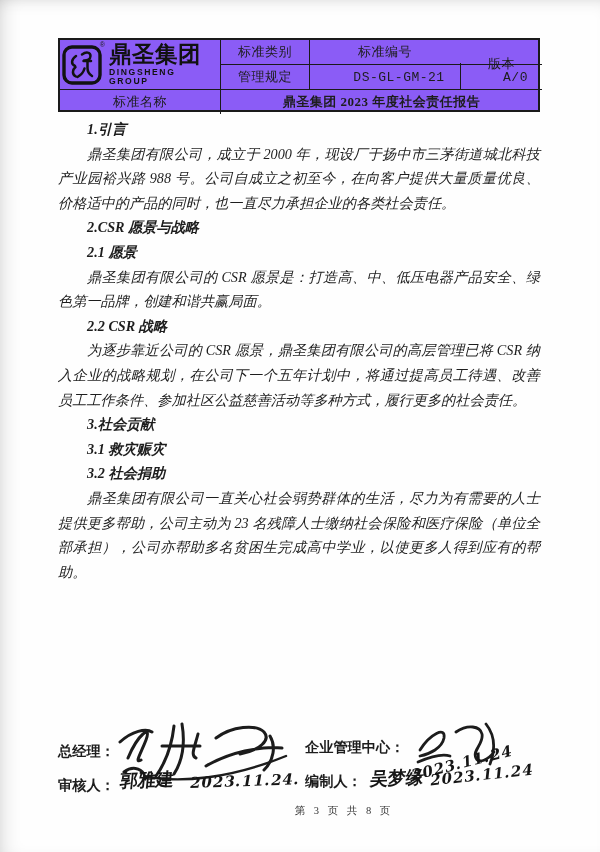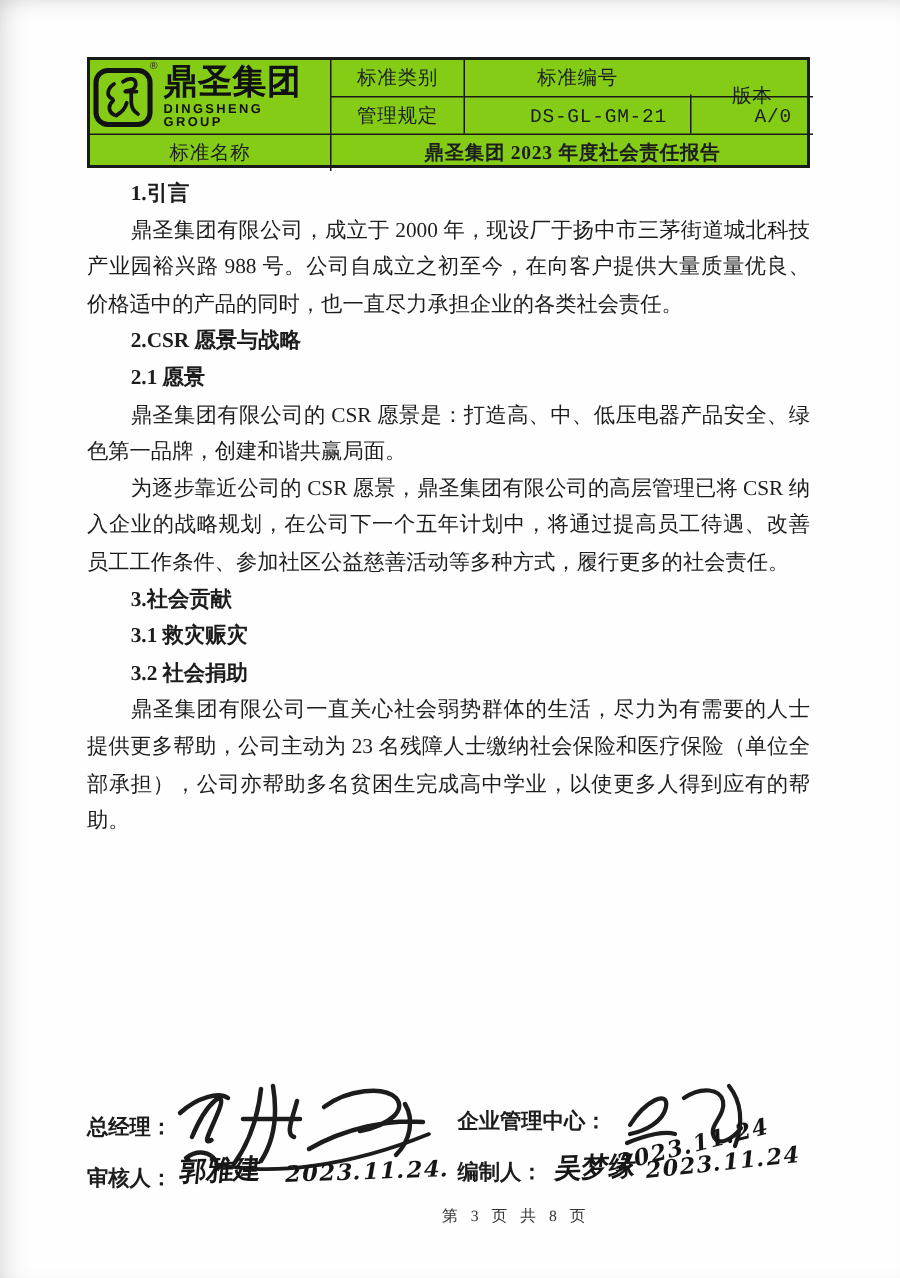--- a/index.html
+++ b/index.html
@@ -9,21 +9,21 @@
     font-family:"Liberation Serif","DejaVu Serif",serif; color:#1d1d1d;
     box-shadow: inset 14px 0 22px -16px rgba(0,0,0,.22), inset 0 12px 18px -14px rgba(0,0,0,.16);
   }
 
   
   .header-table {
     position:absolute; left:58px; top:38px; width:482px; height:74px;
     display:grid;
     grid-template-columns:160px 89px 151px 82px;
     grid-template-rows:24px 25px 25px;
-    border:2px solid #1a1a1a; box-sizing:border-box; background:#84cc16;
+    border:2px solid #1a1a1a; box-sizing:border-box; background:#8b5cf6;
   }
   .cell {
     display:flex; align-items:center; justify-content:center;
     font-size:13px; letter-spacing:.5px; box-sizing:border-box;
     border-left:1.4px solid #1a1a1a; border-top:1.4px solid #1a1a1a;
     white-space:nowrap;
   }
   .cell.first-col { border-left:none; }
   .cell.first-row { border-top:none; }
   .logo-cell { grid-column:1; grid-row:1 / span 2; border-left:none; border-top:none;
@@ -42,21 +42,21 @@
     transform:scaleY(1.02);
   }
   .logo-en {
     font-family:"Liberation Sans","DejaVu Sans",sans-serif;
     font-weight:700; font-size:8.6px; letter-spacing:1.6px; color:#111; margin-top:2px;
   }
 
   
   .doc-body {
     position:absolute; left:58px; top:117px; width:482px;
-    font-size:14.2px; line-height:24.6px; text-align:justify;
+    font-size:14.2px; line-height:24.6px; text-align:justify;font-style:italic;
   }
   .doc-body p { margin:0; }
   .para { text-indent:2.05em; }
   .heading { font-weight:bold; padding-left:2.05em; text-align:left; }
 
   
   .sign-area { position:absolute; left:58px; top:720px; width:482px; height:86px; font-size:14.2px; }
   .sig-label { position:absolute; white-space:nowrap; font-weight:600; }
   .hand {
     font-weight:700; color:#161616; white-space:nowrap;
@@ -108,20 +108,21 @@
     <div class="cell first-col name-label">标准名称</div>
     <div class="cell name-value">鼎圣集团 2023 年度社会责任报告</div>
   </div>
 
   <div class="doc-body">
     <p class="heading">1.引言</p>
     <p class="para">鼎圣集团有限公司，成立于 2000 年，现设厂于扬中市三茅街道城北科技产业园裕兴路 988 号。公司自成立之初至今，在向客户提供大量质量优良、 价格适中的产品的同时，也一直尽力承担企业的各类社会责任。</p>
     <p class="heading">2.CSR 愿景与战略</p>
     <p class="heading">2.1 愿景</p>
     <p class="para">鼎圣集团有限公司的 CSR 愿景是：打造高、中、低压电器产品安全、绿色第一品牌，创建和谐共赢局面。</p>
+    <p class="heading">2.2 CSR 战略</p>
     <p class="para">为逐步靠近公司的 CSR 愿景，鼎圣集团有限公司的高层管理已将 CSR 纳入企业的战略规划，在公司下一个五年计划中，将通过提高员工待遇、改善员工工作条件、参加社区公益慈善活动等多种方式，履行更多的社会责任。</p>
     <p class="heading">3.社会贡献</p>
     <p class="heading">3.1 救灾赈灾</p>
     <p class="heading">3.2 社会捐助</p>
     <p class="para">鼎圣集团有限公司一直关心社会弱势群体的生活，尽力为有需要的人士提供更多帮助，公司主动为 23 名残障人士缴纳社会保险和医疗保险（单位全部承担），公司亦帮助多名贫困生完成高中学业，以使更多人得到应有的帮助。</p>
   </div>
 
   <div class="sign-area">
 
     <span class="sig-label" style="left:0; top:22px;">总经理：</span>

